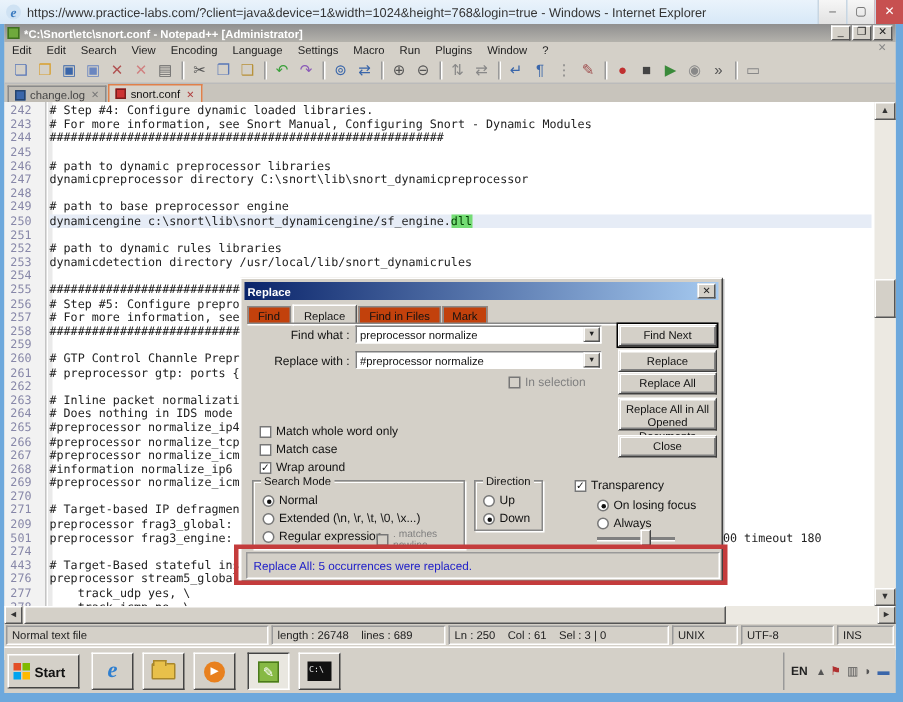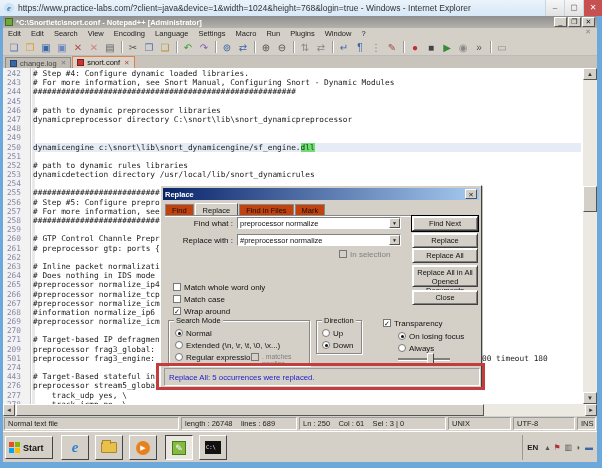--- a/index.html
+++ b/index.html
@@ -96,21 +96,21 @@
   .dtab { padding:1px 6px; border:1px solid #888; border-bottom:none; background:#c2410c; font-size:7.5px; margin-right:1px; }
   .dtab.active { background:#d4d0c8; padding:2px 7px; border-color:#fff #555 transparent #fff; position:relative; top:1px; }
   .dlg-body-line { position:absolute; left:4px; top:30px; right:4px; height:1px; background:#fff; box-shadow:0 -1px 0 #888; }
   .frow { position:absolute; display:flex; align-items:center; }
   .flabel { width:72px; text-align:right; padding-right:4px; }
   .combo { width:164px; height:12px; background:#fff; border:1px solid; border-color:#808080 #fff #fff #808080; display:flex; align-items:center; }
   .combo-val { flex:1; padding-left:2px; font-size:7.5px; white-space:nowrap; overflow:hidden; }
   .combo-arrow { width:11px; height:10px; background:#d4d0c8; border:1px solid; border-color:#fff #555 #555 #fff; font-size:5px; text-align:center; line-height:9px; color:#222; }
   .dbtn { position:absolute; left:251px; width:66px; background:#d4d0c8; border:1px solid; border-color:#fff #404040 #404040 #fff; box-shadow:inset 1px 1px 0 #fff, inset -1px -1px 0 #808080; text-align:center; font-size:7.5px; padding:2px 0; }
   .dbtn.default { outline:1px solid #000; }
-  .chk { display:flex; position:absolute; }
+  .chk { display:flex; align-items:center; position:absolute; }
   .box { width:8px; height:8px; background:#fff; border:1px solid #777; margin-right:3px; font-size:7px; line-height:7px; text-align:center; color:#111; flex:none; }
   .box.dis { background:#d4d0c8; }
   .rad { width:8px; height:8px; border-radius:50%; background:#fff; border:1px solid #777; margin-right:3px; position:relative; flex:none; }
   .rad.sel:after { content:""; position:absolute; left:2px; top:2px; width:3px; height:3px; border-radius:50%; background:#111; }
   .grp { position:absolute; border:1px solid #888; box-shadow:1px 1px 0 #fff, inset 1px 1px 0 #fff; }
   .grp-legend { position:absolute; top:-5px; left:5px; background:#d4d0c8; padding:0 2px; font-size:7.5px; }
   .dis-text { color:#808080; }
   .slider-track { position:absolute; left:237px; top:172px; width:52px; height:2px; background:#808080; box-shadow:0 1px 0 #fff; }
   .slider-thumb { position:absolute; left:266px; top:167px; width:7px; height:11px; background:#d4d0c8; border:1px solid; border-color:#fff #444 #444 #fff; }
   .dlg-status { position:absolute; left:3px; top:182px; width:316px; height:18px; border:1px solid; border-color:#999 #fff #fff #999; display:flex; align-items:center; padding-left:4px; color:#2020c8; font-size:7.8px; }
@@ -249,20 +249,21 @@
             <span class="lt">dynamicpreprocessor directory C:\snort\lib\snort_dynamicpreprocessor</span>
           </div>
           <div class="row">
             <span class="ln">248</span>
             <span class="sp"></span>
             <span class="lt"></span>
           </div>
           <div class="row">
             <span class="ln">249</span>
             <span class="sp"></span>
+            <span class="lt"># path to base preprocessor engine</span>
           </div>
           <div class="row cur">
             <span class="ln">250</span>
             <span class="sp"></span>
             <span class="lt">dynamicengine c:\snort\lib\snort_dynamicengine/sf_engine.<span class="hl">dll</span></span>
           </div>
           <div class="row">
             <span class="ln">251</span>
             <span class="sp"></span>
             <span class="lt"></span>
@@ -415,21 +416,21 @@
     <div class="hscroll">
       <div class="sb-btn" style="left:0;top:0">◄</div>
       <div class="hthumb"></div>
       <div class="sb-btn" style="left:582px;top:0">►</div>
     </div>
 
     <div class="npp-statusbar">
       <div class="sb-panel" style="width:175px">Normal text file</div>
       <div class="sb-panel" style="width:116px">length : 26748    lines : 689</div>
       <div class="sb-panel" style="width:147px">Ln : 250    Col : 61    Sel : 3 | 0</div>
-      <div class="sb-panel" style="width:63px">UNIX</div>
+      <div class="sb-panel" style="width:44px">UNIX</div>
       <div class="sb-panel" style="width:62px">UTF-8</div>
       <div class="sb-panel" style="flex:1">INS</div>
     </div>
 
     <div class="taskbar">
       <div class="start-btn">
         <span class="winflag">
             <i></i>
             <i></i>
             <i></i>

